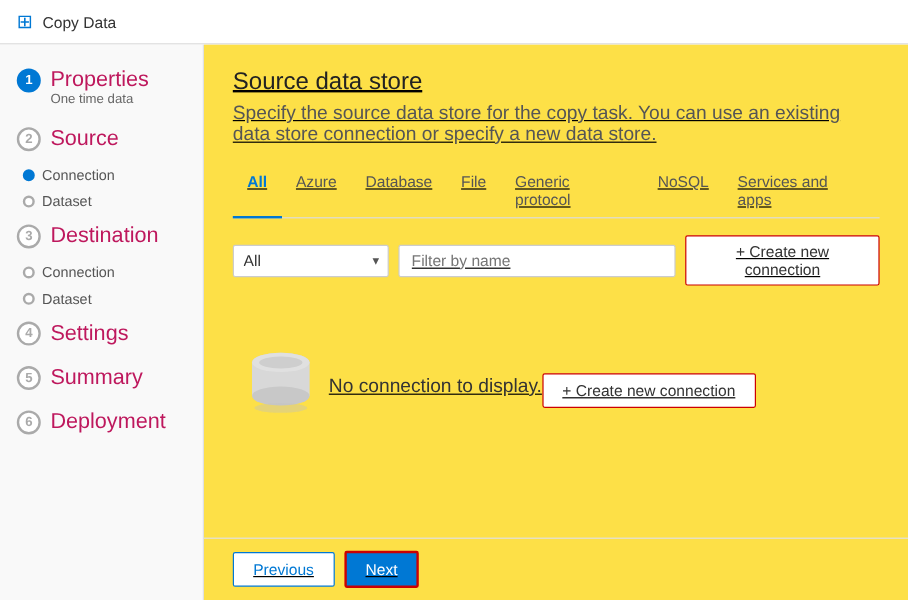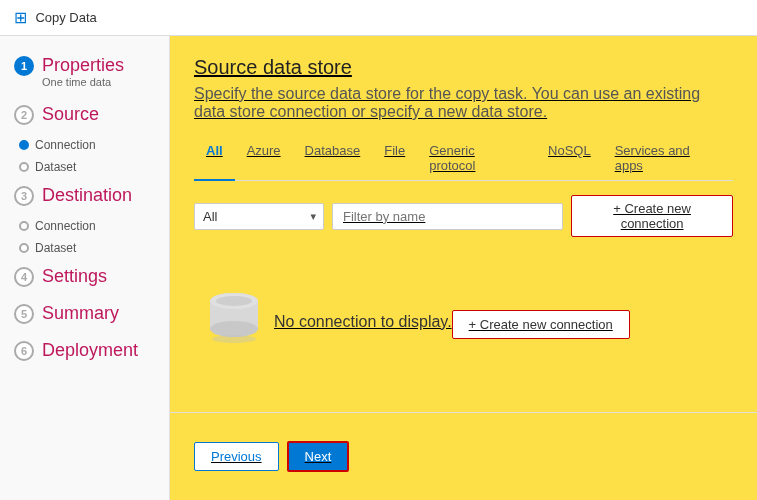--- a/index.html
+++ b/index.html
@@ -250,21 +250,21 @@
       font-size: 13px;
       cursor: pointer;
       border-radius: 2px;
       display: flex;
       align-items: center;
       gap: 4px;
     }
 
     
     .content-footer {
-      padding: 28px 24px;
+      padding: 10px 24px;
       border-top: 1px solid #e0e0e0;
       display: flex;
       align-items: center;
       gap: 8px;
     }
     .btn-prev {
       padding: 6px 16px;
       border: 1px solid #0078d4;
       background: #fff;
       color: #0078d4;

